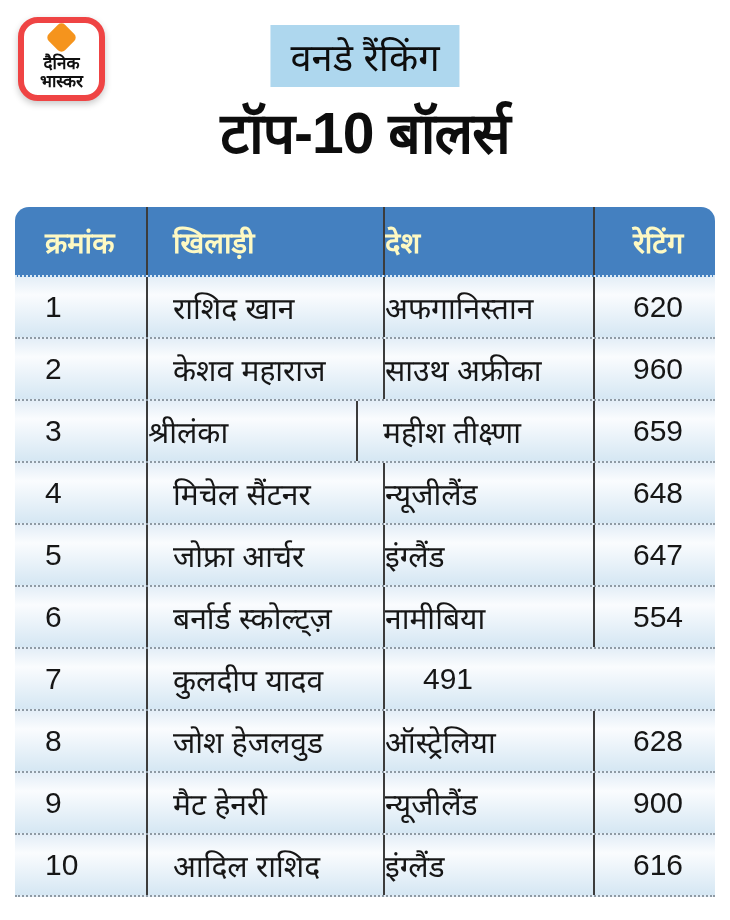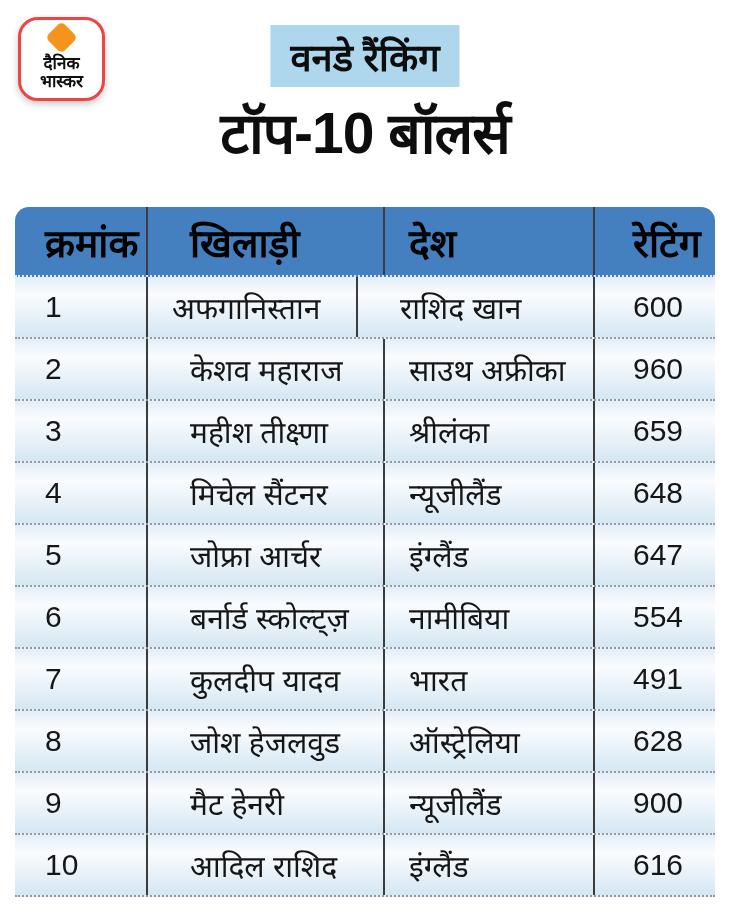--- a/index.html
+++ b/index.html
@@ -11,21 +11,21 @@
     overflow: hidden;
     font-family: "Liberation Sans", "DejaVu Sans", sans-serif;
   }
 
   
   .logo-box {
     position: absolute;
     left: 18px; top: 17px;
     width: 87px; height: 84px;
     background: #ffffff;
-    border: 3px solid #ef4444;
+    border: 6px solid #ef4444;
     border-radius: 20px;
     box-shadow: 0 3px 7px rgba(0,0,0,0.22);
     display: flex; flex-direction: column;
     align-items: center; justify-content: center;
     box-sizing: border-box;
   }
   .logo-diamond {
     width: 23px; height: 23px;
     background: #f5941d;
     border-radius: 5px;
@@ -43,21 +43,21 @@
 
   
   .badge {
     position: absolute;
     top: 25px; left: 50%;
     transform: translateX(-50%);
     background: #aed7ee;
     height: 62px;
     padding: 0 20px;
     display: flex; align-items: center; justify-content: center;
-    font-size: 38px; font-weight: bold;
+    font-size: 38px; font-weight: normal;
     color: #0d0d0d;
     box-sizing: border-box;
     white-space: nowrap;
     text-align: center;
   }
   .page-title {
     position: absolute;
     top: 92px; left: 0;
     width: 100%;
     text-align: center;
@@ -94,26 +94,26 @@
     display: flex;
     align-items: center;
     height: 100%;
     box-sizing: border-box;
     font-size: 30px;
     color: #161616;
     overflow: hidden;
     white-space: nowrap;
   }
   .c0 { width: 133px; padding-left: 30px; border-right: 2px solid #3c3c3c; }
-  .c1 { width: 237px; padding-left: 42px; border-right: 2px solid #3c3c3c; }
-  .c2 { width: 210px; padding-left: 24px; border-right: 2px solid #3c3c3c; }
+  .c1 { width: 237px; padding-left: 25px; border-right: 2px solid #3c3c3c; }
+  .c2 { width: 210px; border-right: 2px solid #3c3c3c; }
   .c3 { flex: 1;      padding-left: 38px; }
   .thead .cell {
-    color: #000000;
-    font-size: 39px;
+    color: #fef9c3;
+    font-size: 29px;
     font-weight: bold;
   }
 </style>
 </head>
 <body>
 
 <div class="canvas">
 
   <div class="logo-box">
     <div class="logo-diamond"></div>
@@ -128,36 +128,36 @@
   <div class="rank-table">
     <div class="thead">
       <div class="cell c0">क्रमांक</div>
       <div class="cell c1">खिलाड़ी</div>
       <div class="cell c2">देश</div>
       <div class="cell c3">रेटिंग</div>
     </div>
     <div>
   <div class="trow">
     <div class="cell c0">1</div>
+    <div class="cell c1">राशिद खान</div>
     <div class="cell c2">अफगानिस्तान</div>
-    <div class="cell c1">राशिद खान</div>
-    <div class="cell c3">600</div>
+    <div class="cell c3">620</div>
   </div>
 
   <div class="trow">
     <div class="cell c0">2</div>
     <div class="cell c1">केशव महाराज</div>
     <div class="cell c2">साउथ अफ्रीका</div>
     <div class="cell c3">960</div>
   </div>
 
   <div class="trow">
     <div class="cell c0">3</div>
+    <div class="cell c2">श्रीलंका</div>
     <div class="cell c1">महीश तीक्ष्णा</div>
-    <div class="cell c2">श्रीलंका</div>
     <div class="cell c3">659</div>
   </div>
 
   <div class="trow">
     <div class="cell c0">4</div>
     <div class="cell c1">मिचेल सैंटनर</div>
     <div class="cell c2">न्यूजीलैंड</div>
     <div class="cell c3">648</div>
   </div>
 
@@ -171,21 +171,20 @@
   <div class="trow">
     <div class="cell c0">6</div>
     <div class="cell c1">बर्नार्ड स्कोल्ट्ज़</div>
     <div class="cell c2">नामीबिया</div>
     <div class="cell c3">554</div>
   </div>
 
   <div class="trow">
     <div class="cell c0">7</div>
     <div class="cell c1">कुलदीप यादव</div>
-    <div class="cell c2">भारत</div>
     <div class="cell c3">491</div>
   </div>
 
   <div class="trow">
     <div class="cell c0">8</div>
     <div class="cell c1">जोश हेजलवुड</div>
     <div class="cell c2">ऑस्ट्रेलिया</div>
     <div class="cell c3">628</div>
   </div>
 

